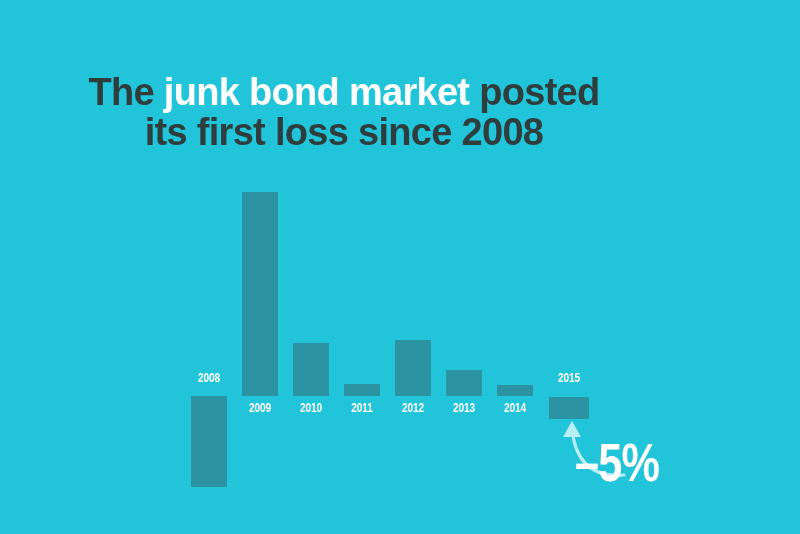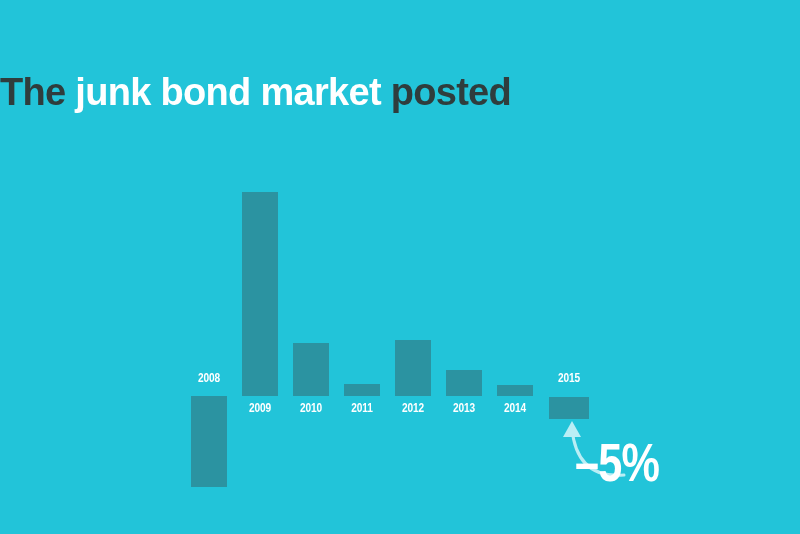--- a/index.html
+++ b/index.html
@@ -23,20 +23,21 @@
     height: 534px;
     background: #22c4d9;
   }
 
   
   .title-block {
     position: absolute;
     left: 0;
     top: 72px;
     width: 688px;
+    text-align: center;
     line-height: 1.06;
   }
   .title-line {
     display: block;
     font-family: "Liberation Sans", sans-serif;
     font-weight: bold;
     font-size: 38px;
     letter-spacing: -0.7px;
     color: #2f3d3d;
     white-space: nowrap;
@@ -103,20 +104,21 @@
     height: 70px;
   }
 </style>
 </head>
 <body>
 
 <div id="infographic">
 
   <div class="title-block">
     <span class="title-line"><span>The </span><span class="title-hl">junk bond market</span><span> posted</span></span>
+    <span class="title-line">its first loss since 2008</span>
   </div>
 
   <div class="chart">
     <div class="plot">
 
       <div class="bar" style="left:0px; top:210px; height:91px;"></div>
       <div class="ylabel" style="left:-5px; top:184px;">2008</div>
 
       <div class="bar" style="left:51px; top:6px; height:204px;"></div>
       <div class="ylabel" style="left:46px; top:214px;">2009</div>

